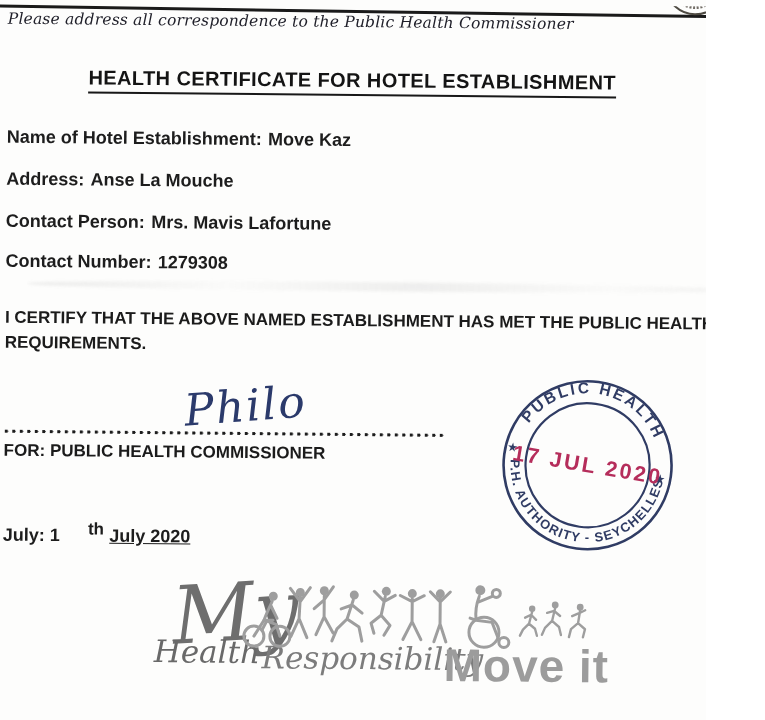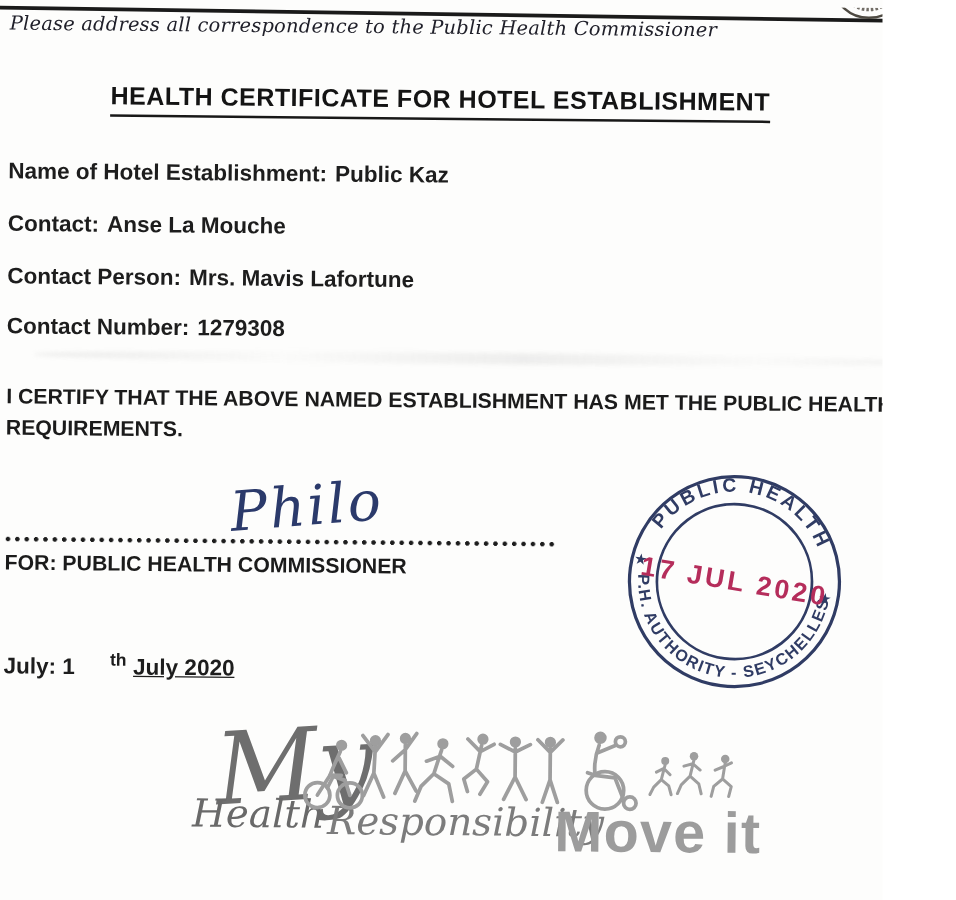--- a/index.html
+++ b/index.html
@@ -29,21 +29,21 @@
   .signature{position:absolute;left:188px;top:378px;
     font-family:"DejaVu Serif",serif;font-style:italic;font-size:44px;color:#2b3a6b;
     transform:rotate(-5deg);letter-spacing:2px;}
   .dotline{position:absolute;left:8px;top:429px;width:442px;height:5px;
     background-image:radial-gradient(circle at 2.5px 2.5px,#1d1d1d 1.6px,transparent 2px);
     background-size:7.5px 5px;background-repeat:repeat-x;}
   .for-line{position:absolute;left:8px;top:441px;font-size:17px;font-weight:bold;color:#1b1b1b;}
   .stamp{position:absolute;left:500px;top:368px;transform:rotate(7deg);
     font-family:"Liberation Sans",sans-serif;}
   .date-line{position:absolute;left:8px;top:519px;font-size:18px;font-weight:bold;color:#1d1d1d;}
-  .date-line sup{font-size:14px;padding-left:28px;}
+  .date-line sup{font-size:17px;padding-left:28px;}
   .date-line .my{margin-left:0.3em;text-decoration:underline;}
   .logo-my{position:absolute;left:178px;top:564px;
     font-family:"DejaVu Serif",serif;font-style:italic;font-size:80px;color:#6e6e6e;
     transform:rotate(-4deg);}
   .logo-health{position:absolute;left:160px;top:632px;
     font-family:"DejaVu Serif",serif;font-style:italic;font-size:31px;color:#696969;}
   .logo-resp{position:absolute;left:268px;top:637px;
     font-family:"DejaVu Serif",serif;font-style:italic;font-size:31px;color:#7c7c7c;}
   .logo-move{position:absolute;left:450px;top:634px;
     font-size:46px;font-weight:bold;color:#9c9c9c;letter-spacing:1px;}
@@ -61,24 +61,24 @@
     <svg class="seal" width="120" height="26" viewBox="0 0 120 26">
       <ellipse cx="55" cy="-16" rx="27" ry="24" fill="none" stroke="#4e4a42" stroke-width="2"></ellipse>
       <ellipse cx="55" cy="-16" rx="20" ry="17" fill="none" stroke="#59544b" stroke-width="3.5" stroke-dasharray="2 1.6" opacity="0.85"></ellipse>
     </svg>
 
     <div class="title-wrap">
       <span class="title">HEALTH CERTIFICATE FOR HOTEL ESTABLISHMENT</span>
     </div>
 
     <div class="field f1">
-      <span>Name of Hotel Establishment:</span><span class="val">Public Kaz</span>
+      <span>Name of Hotel Establishment:</span><span class="val">Move Kaz</span>
     </div>
     <div class="field f2">
-      <span>Contact:</span><span class="val">Anse La Mouche</span>
+      <span>Address:</span><span class="val">Anse La Mouche</span>
     </div>
     <div class="field f3">
       <span>Contact Person:</span><span class="val">Mrs. Mavis Lafortune</span>
     </div>
     <div class="field f4">
       <span>Contact Number:</span><span class="val">1279308</span>
     </div>
 
     <div class="fold-smudge"></div>
 

